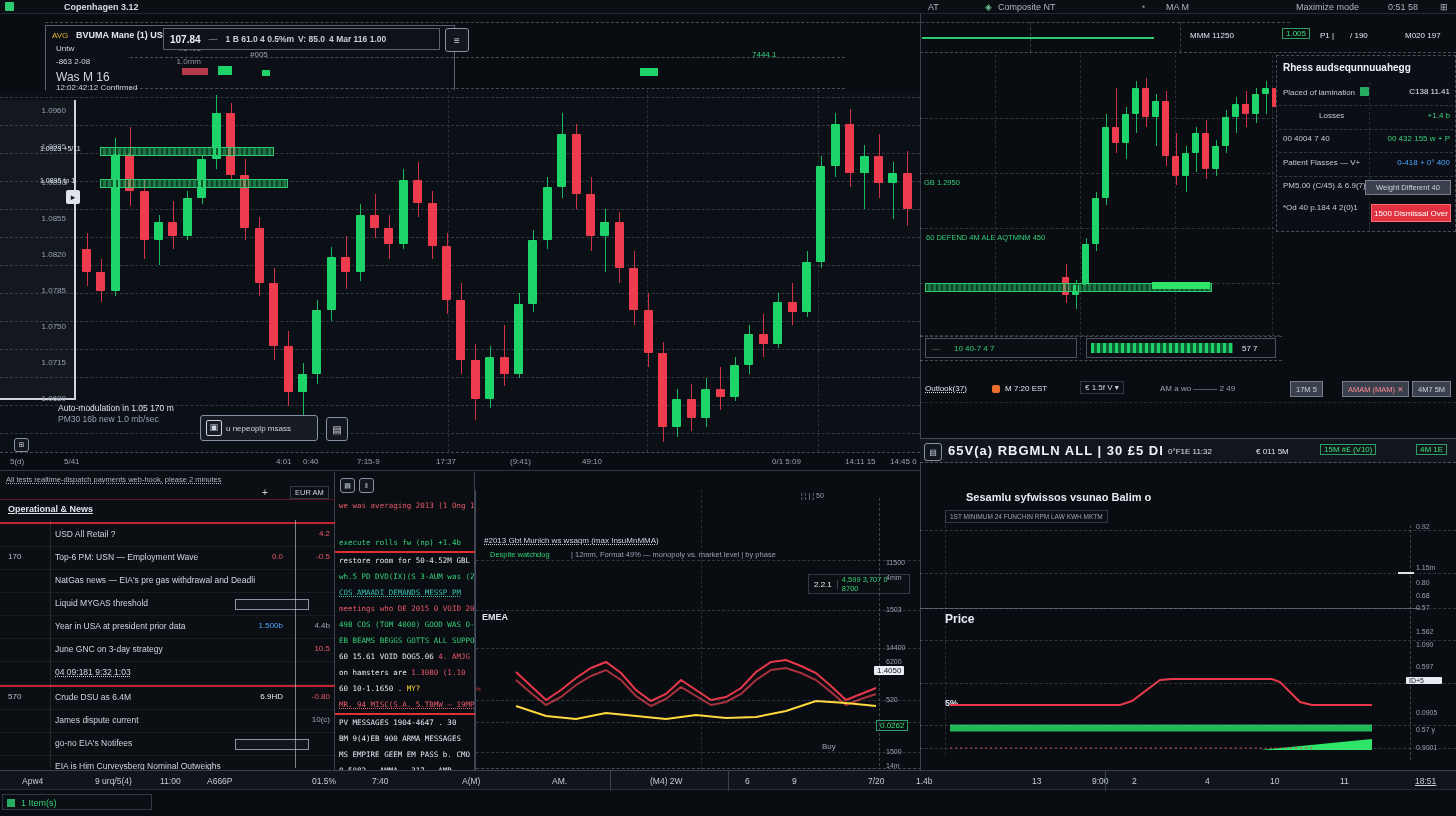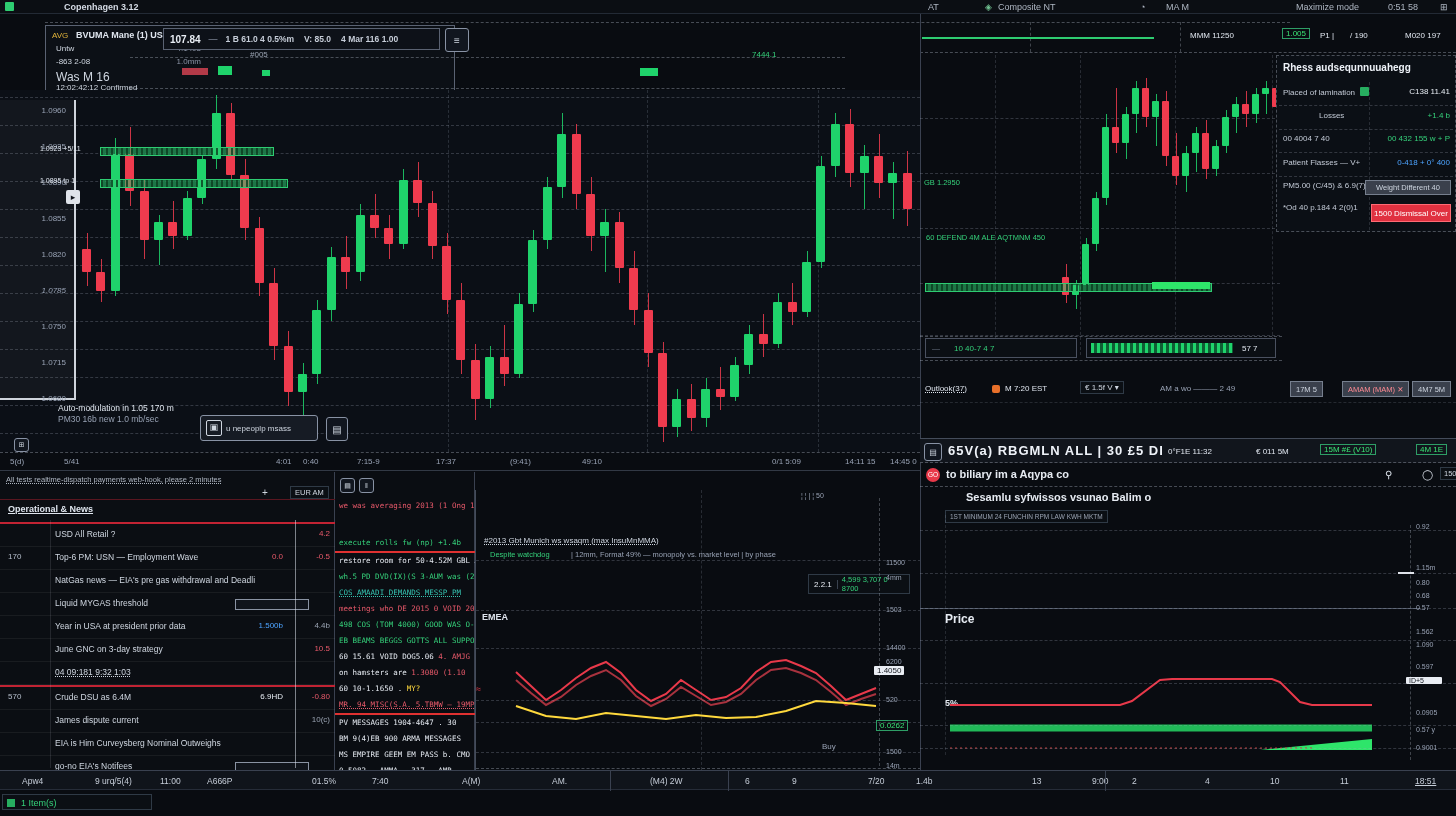--- a/index.html
+++ b/index.html
@@ -99,21 +99,21 @@
         </div>
         <div style="display: flex; justify-content: space-between; font-size: 8px; color: rgb(207, 214, 224); height: 13px;">
           <span>12:02:42:12 Confirmed</span>
           <span style="color: rgb(139, 148, 166);"></span>
         </div>
       </div>
   </div>
   <div class="abs panelbox" style="left:163px;top:28px;width:277px;height:22px;display:flex;align-items:center;gap:8px;padding:0 6px;">
     <span style="font-size:10px;font-weight:bold;color:#e8edf4;">107.84</span>
     <span style="font-size:9px;color:#8b94a6;">—</span>
-    <span id="toolbar-items" style="display:flex;gap:10px;">
+    <span id="toolbar-items" style="display:flex;gap:4px;">
         <span style="font-size: 8.5px; color: rgb(198, 205, 216); font-weight: bold;">1 B 61.0 4 0.5%m</span>
         <span style="font-size: 8.5px; color: rgb(198, 205, 216); font-weight: bold;">V: 85.0</span>
         <span style="font-size: 8.5px; color: rgb(198, 205, 216); font-weight: bold;">4 Mar 116 1.00</span>
       </span>
   </div>
   <div class="sq-icon" style="left:445px;top:28px;width:22px;height:22px;">
       <span>≡</span>
     </div>
 
   <div class="hdash" style="left:130px;top:57px;width:715px;"></div>
@@ -272,21 +272,21 @@
     </div>
 
   <div class="abs" style="left:0;top:100px;width:76px;height:300px;background:rgba(255,255,255,.035);
        border-right:2px solid #cfd4dc;border-bottom:2px solid #cfd4dc;">
     <div id="main-axis">
         <span class="lbl" style="right: 8px; top: 6px;">1.0960</span>
         <span class="lbl" style="right: 8px; top: 42px;">1.0925</span>
         <span class="lbl" style="right: 8px; top: 78px;">1.0890</span>
         <span class="lbl" style="right: 8px; top: 114px;">1.0855</span>
         <span class="lbl" style="right: 8px; top: 150px;">1.0820</span>
-        <span class="lbl" style="right: 8px; top: 186px; font-style: italic;">1.0785</span>
+        <span class="lbl" style="right: 8px; top: 186px;">1.0785</span>
         <span class="lbl" style="right: 8px; top: 222px;">1.0750</span>
         <span class="lbl" style="right: 8px; top: 258px;">1.0715</span>
         <span class="lbl" style="right: 8px; top: 294px;">1.0680</span>
       </div>
   </div>
   <div class="abs" style="left:66px;top:190px;width:14px;height:14px;background:#dfe3ea;border-radius:2px;color:#10141b;font-size:9px;text-align:center;line-height:14px;">▸</div>
   <div id="order-lines">
       <div class="order-bar" style="left: 100px; top: 147px; width: 172px;"></div>
       <span class="lbl w" style="left: 40px; top: 145px; font-size: 7px;">1.0923 +5/11</span>
       <div class="order-bar" style="left: 100px; top: 179px; width: 186px;"></div>
@@ -358,25 +358,25 @@
           <span class="cal-code">570</span>
           <span class="cal-text">Crude DSU as 6.4M</span>
           <span class="cal-v1 c-white">6.9HD</span>
           <span class="cal-v2 c-red">-0.80</span>
         </div>
         <div class="cal-row">
           <span class="cal-text">James dispute current</span>
           <span class="cal-v2 c-grey">10(c)</span>
         </div>
         <div class="cal-row">
-          <span class="cal-text">EIA is Him Curveysberg Nominal Outweighs</span>
-        </div>
-        <div class="cal-row">
           <span class="cal-text">go-no EIA's Notifees</span>
           <div class="cal-bar"></div>
+        </div>
+        <div class="cal-row">
+          <span class="cal-text">EIA is Him Curveysberg Nominal Outweighs</span>
         </div>
       </div>
     <div class="vline" style="left:295px;top:48px;height:248px;border-left-color:rgba(220,226,236,.55);"></div>
     <div class="vline" style="left:50px;top:48px;height:248px;border-left-color:rgba(220,226,236,.12);"></div>
   </div>
 
   <div class="abs" style="left:335px;top:472px;width:140px;height:298px;background:#0a0d12;border-right:1px solid #3a4150;">
     <div class="sq-icon" style="left:5px;top:6px;width:13px;height:13px;font-size:7px;">▤</div>
     <div class="sq-icon" style="left:24px;top:6px;width:13px;height:13px;font-size:7px;">‖</div>
     <div id="log-lines" class="abs" style="left:0;top:26px;width:140px;">
@@ -516,27 +516,20 @@
   <div class="hdash" style="left:920px;top:402px;width:536px;border-top-color:rgba(165,175,195,.18);"></div>
 
   <div class="abs" style="left:920px;top:438px;width:536px;height:25px;background:#11151c;border-top:1px solid #444c5a;border-bottom:1px dashed rgba(190,198,212,.35);">
     <div class="sq-icon" style="left:4px;top:4px;width:16px;height:16px;font-size:8px;">▤</div>
     <span class="abs nowrap" style="left:28px;top:4px;font-size:13px;font-weight:bold;color:#eef2f8;letter-spacing:1px;">65V(a) RBGMLN ALL | 30 £5 DI</span>
     <span class="lbl w" style="left:248px;top:8px;">0°F1E 11:32</span>
     <span class="lbl w" style="left:336px;top:8px;">€ 011 5M</span>
     <span class="greenbox abs" style="left:400px;top:5px;">15M #£ (V10)</span>
     <span class="greenbox abs" style="left:496px;top:5px;">4M 1E</span>
   </div>
-  <div class="abs" style="left:920px;top:463px;width:536px;height:24px;border-bottom:1px dashed rgba(190,198,212,.35);">
-    <span class="abs" style="left:6px;top:5px;width:14px;height:14px;background:#e8394a;border-radius:7px;color:#fff;font-size:6.5px;text-align:center;line-height:14px;">GO</span>
-    <span class="abs nowrap" style="left:26px;top:5px;font-size:11px;font-weight:bold;color:#e6ebf2;">to biliary im a Aqypa co</span>
-    <span class="lbl w" style="left:465px;top:6px;font-size:10px;">⚲</span>
-    <span class="lbl w" style="left:502px;top:6px;font-size:10px;">◯</span>
-    <span class="abs chipbox" style="left:520px;top:4px;font-size:7.5px;padding:1px 3px;color:#cfd6e0;">150</span>
-  </div>
   <div id="premium-body" class="abs" style="left:920px;top:440px;width:536px;height:330px;">
     <span class="abs nowrap" style="left:46px;top:51px;font-size:11px;font-weight:bold;color:#e6ebf2;">Sesamlu syfwissos vsunao Balim o</span>
     <span class="abs chipbox nowrap" style="left:25px;top:70px;font-size:6.5px;color:#9aa3b2;padding:2px 4px;max-width:170px;overflow:hidden;">1ST MINIMUM 24 FUNCHIN RPM LAW KWH MKTM</span>
     <span class="abs" style="left:25px;top:172px;font-size:12px;font-weight:bold;color:#e6ebf2;">Price</span>
     <span class="abs" style="left:25px;top:258px;font-size:9px;font-weight:bold;color:#e6ebf2;">5%</span>
     <div class="vdash" style="left:25px;top:75px;height:240px;border-left-color:rgba(165,175,195,.18);"></div>
     <div class="vdash" style="left:490px;top:85px;height:235px;"></div>
     <div class="abs" style="left:0;top:168px;width:500px;border-top:1px solid #4a5260;"></div>
     <div id="premium-canvas" class="abs" style="left:0;top:0;width:536px;height:330px;"><div class="gh" style="top: 90px;"></div><div class="gh" style="top: 133px;"></div><div class="gh" style="top: 168px;"></div><div class="gh" style="top: 200px;"></div><div class="gh" style="top: 243px;"></div><div class="gh" style="top: 285px;"></div><div class="gh" style="top: 308px;"></div><svg width="536" height="330" viewBox="0 0 536 330">
           <polygon points="340,310 452,299 452,310" fill="#2ee56a"></polygon>

